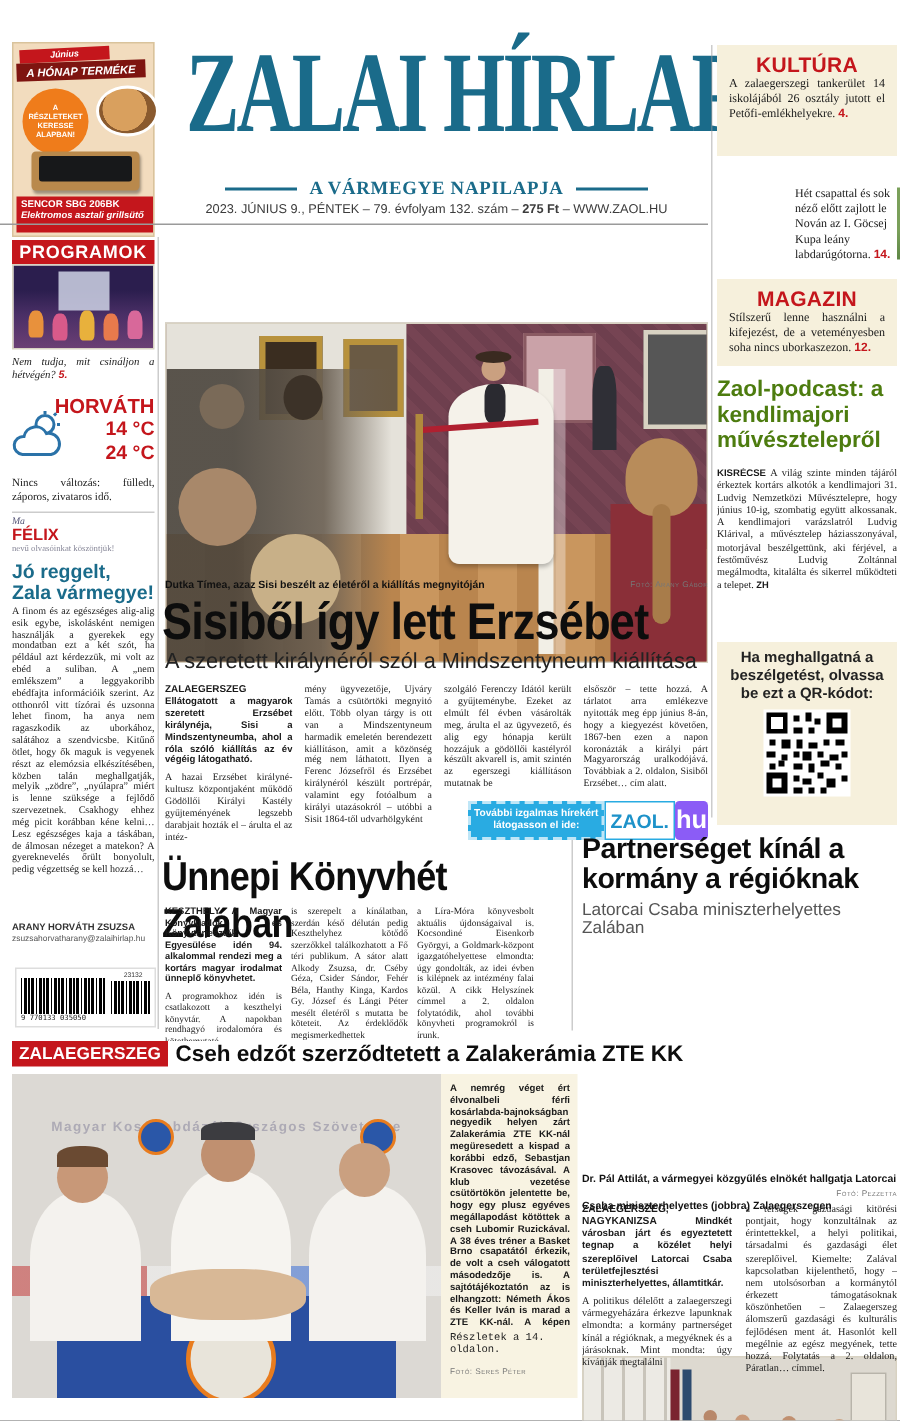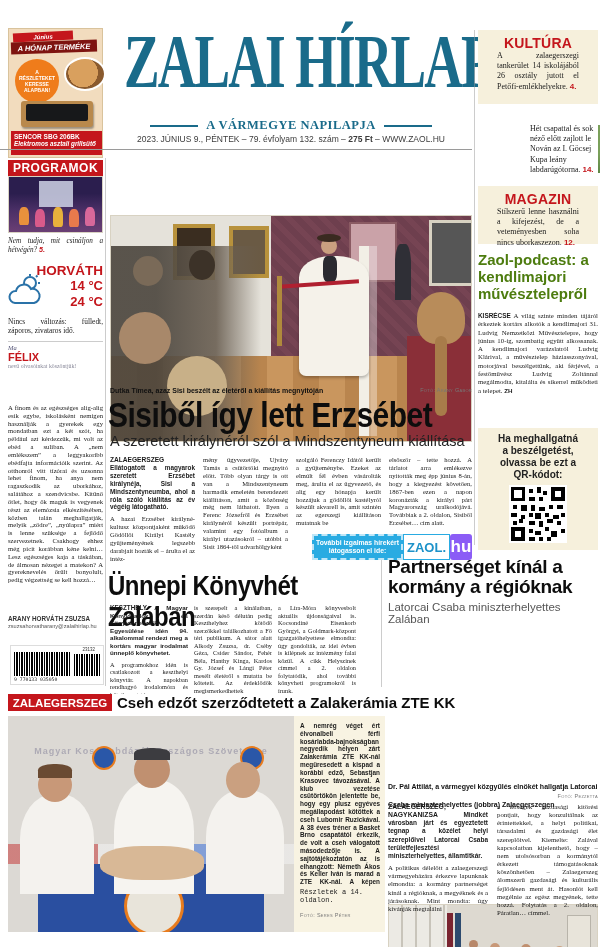--- a/index.html
+++ b/index.html
@@ -16,21 +16,21 @@
   .photo{overflow:hidden;position:relative;border:1px solid #d8d2c2;box-sizing:border-box;}
 
   
   #masthead-title{font-family:"Liberation Serif",serif;font-weight:bold;color:#1a6b8a;
     font-size:58px;letter-spacing:-2px;display:inline-block;transform:scale(.92,1.32);transform-origin:center 60%;white-space:nowrap;}
   #masthead-tag{display:flex;align-items:center;gap:8px;color:#1a6b8a;font-weight:bold;font-size:12.5px;letter-spacing:.5px;}
   #masthead-tag .tagrule{flex:1;height:2px;background:#1a6b8a;}
   #dateline{font-size:8.5px;color:#3c3c3c;text-align:center;}
 
   
-  .creambox{background:#f6f0dc;padding:5px 19px;box-sizing:border-box;}
+  .creambox{background:#f6f0dc;padding:5px 8px;box-sizing:border-box;}
   .sect-label{font-family:"Liberation Sans",sans-serif;font-weight:bold;color:#c4161c;font-size:14px;letter-spacing:.2px;}
   .rail-text{font-size:8px;line-height:1.28;}
 
   
   .bodycol{font-size:6.6px;line-height:1.2;overflow:hidden;}
   .bodycol p{margin:0 0 4px 0;}
   .boldbody{font-family:"Liberation Sans",sans-serif;font-weight:bold;font-size:6.4px;line-height:1.22;}
 
   .capt{font-family:"Liberation Sans",sans-serif;font-weight:bold;font-size:7px;line-height:1.25;color:#111;}
 
@@ -121,20 +121,21 @@
     <div class="abs sans red" style="right:0;top:31px;font-weight:bold;font-size:13px;">24 °C</div>
   </div>
   <div class="abs just" style="left:8px;top:317px;width:95px;height:20px;font-size:7.4px;line-height:1.25;">Nincs változás: fülledt, záporos, zivataros idő.</div>
 
   <div class="abs" style="left:8px;top:341px;width:95px;height:32px;border-top:1px solid #ccc;padding-top:2px;box-sizing:border-box;">
     <div style="font-style:italic;font-size:6.5px;color:#557;">Ma</div>
     <div class="sans red" style="font-weight:bold;font-size:11px;">FÉLIX</div>
     <div style="font-size:5.8px;color:#889;">nevű olvasóinkat köszöntjük!</div>
   </div>
 
+  <div class="abs sans" style="left:8px;top:374px;width:95px;font-weight:bold;font-size:13px;line-height:1.1;color:#1a6b8a;">Jó reggelt, Zala vármegye!</div>
   <div class="abs bodycol just" style="left:8px;top:404px;width:95px;height:210px;font-size:6.7px;line-height:1.17;">A finom és az egészséges alig-alig esik egybe, iskolásként nemigen használják a gyerekek egy mondatban ezt a két szót, ha például azt kérdezzük, mi volt az ebéd a suliban. A „nem emlékszem” a leggyakoribb ebédfajta információik szerint. Az otthonról vitt tízórai és uzsonna lehet finom, ha anya nem ragaszkodik az uborkához, salátához a szendvicsbe. Kitűnő ötlet, hogy ők maguk is vegyenek részt az elemózsia elkészítésében, közben talán meghallgatják, melyik „zödre”, „nyúlapra” miért is lenne szüksége a fejlődő szervezetnek. Csakhogy ehhez még picit korábban kéne kelni… Lesz egészséges kaja a táskában, de álmosan nézeget a matekon? A gyereknevelés őrült bonyolult, pedig végzettség se kell hozzá…</div>
   <div class="abs sans" style="left:8px;top:615px;width:95px;font-weight:bold;font-size:6.3px;color:#333;">ARANY HORVÁTH ZSUZSA</div>
   <div class="abs sans" style="left:8px;top:623px;width:95px;font-size:5.6px;color:#555;">zsuzsahorvatharany@zalaihirlap.hu</div>
 
   <div class="abs" id="barcode" style="left:10px;top:645px;width:92px;height:38px;">
     <div class="abs sans" style="right:8px;top:1px;font-size:4.5px;color:#333;">23132</div>
     <div class="abs bars" style="left:3px;top:6px;width:56px;height:24px;"></div>
     <div class="abs bars" style="left:63px;top:8px;width:26px;height:22px;"></div>
     <div class="abs" style="left:3px;top:31px;font-family:'DejaVu Sans Mono',monospace;font-size:4.8px;color:#222;">9 770133 035050</div>
   </div>

